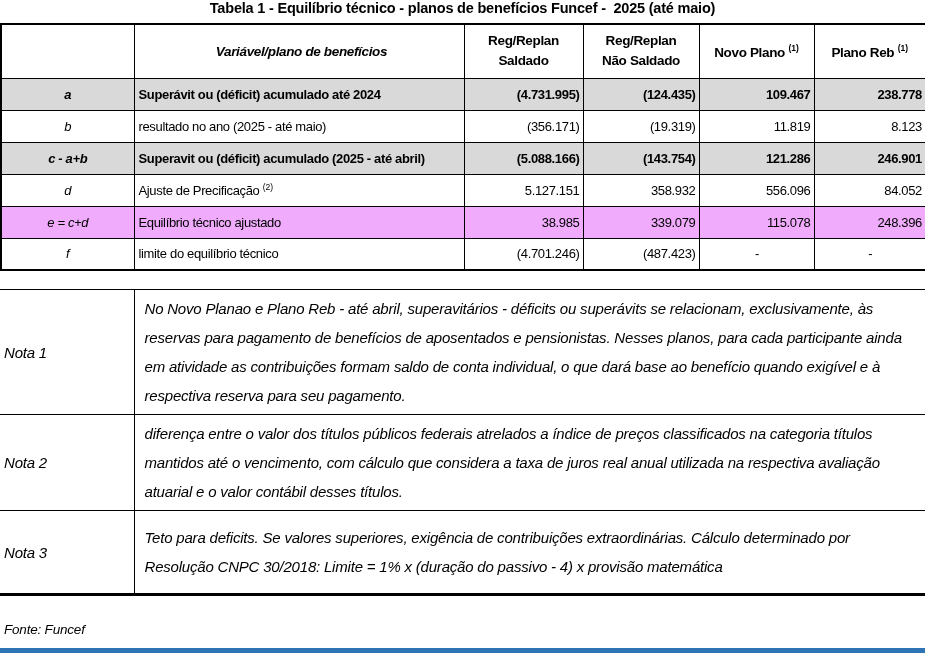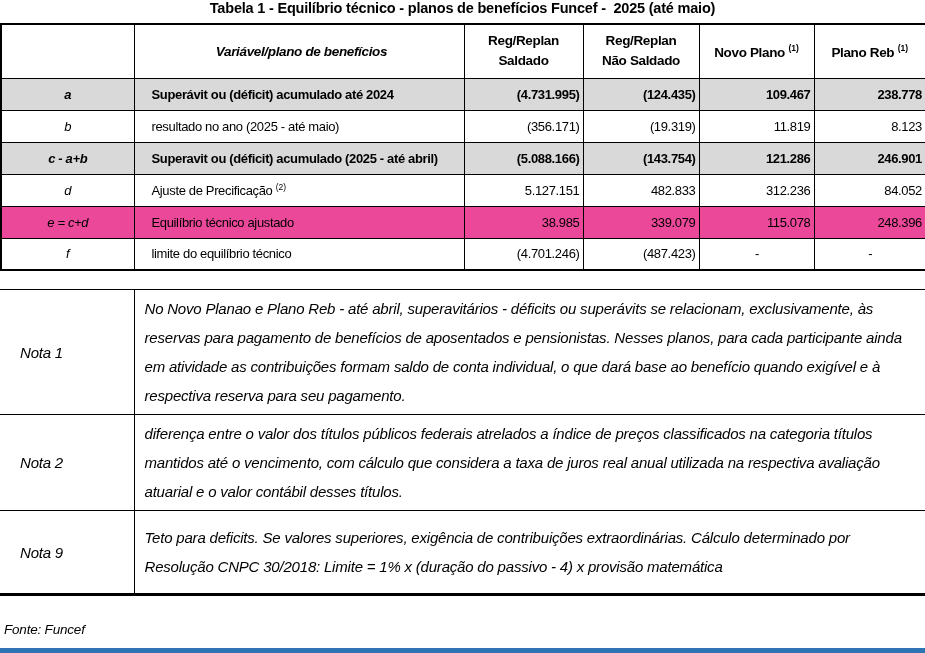--- a/index.html
+++ b/index.html
@@ -17,33 +17,33 @@
     border-collapse:collapse; width:925px; margin-top:7px;
     table-layout:fixed; font-size:13px; letter-spacing:-0.35px;
     border:2px solid #000;
   }
   table.main th, table.main td { border:1px solid #000; white-space:nowrap; overflow:hidden; }
   table.main thead th { height:54px; font-weight:bold; font-size:13.5px; text-align:center; vertical-align:middle; }
   th.var-hdr { text-align:left; padding-left:6px;font-style:italic; }
   .hdr2 span { display:block; line-height:1.5; }
   table.main tbody td { height:32px; vertical-align:middle; }
   td.rowid { text-align:center; font-style:italic; }
-  td.label { text-align:left; padding-left:17px; }
+  td.label { text-align:left; padding-left:4px; }
   td.num   { text-align:right; padding-right:3px; }
   tr.bold td { font-weight:bold; }
   .center { text-align:center !important; padding-right:0 !important; }
   sup { font-size:8.5px; letter-spacing:0; }
   
   table.notes {
     border-collapse:collapse; width:925px; margin-top:18px;
     font-size:15px; font-style:italic; letter-spacing:-0.2px;
   }
   table.notes td { border-top:1px solid #000; vertical-align:middle; }
   table.notes tr:last-child td { border-bottom:3px solid #000; }
-  td.nlabel { width:134px; border-right:1px solid #000; padding-left:20px; font-size:15px; }
+  td.nlabel { width:134px; border-right:1px solid #000; padding-left:4px; font-size:15px; }
   td.ntext  { padding:4px 12px 4px 10px; line-height:29px; }
   tr.n1 td { height:120px; }
   tr.n2 td { height:68px; }
   tr.n3 td { height:84px; }
   
   .source { font-style:italic; font-size:13.5px; margin:26px 8px 0 4px; letter-spacing:-0.2px; }
   .bottom-bar { position:absolute; left:0; bottom:0; width:925px; height:5px; }
 </style>
 </head>
 <body>
@@ -105,25 +105,25 @@
       <td class="label">Superavit ou (déficit) acumulado (2025 - até abril)</td>
       <td class="num">(5.088.166)</td>
       <td class="num">(143.754)</td>
       <td class="num">121.286</td>
       <td class="num">246.901</td>
     </tr>
     <tr>
       <td class="rowid">d</td>
       <td class="label"><span>Ajuste de Precificação</span> <sup>(2)</sup></td>
       <td class="num">5.127.151</td>
-      <td class="num">482.833</td>
-      <td class="num">312.236</td>
+      <td class="num">358.932</td>
+      <td class="num">556.096</td>
       <td class="num">84.052</td>
     </tr>
-    <tr class="shaded" style="background: #ec4899; border-radius: 12px;">
+    <tr class="shaded" style="background: #f0abfc; border-radius: 12px;">
       <td class="rowid">e = c+d</td>
       <td class="label">Equilíbrio técnico ajustado</td>
       <td class="num">38.985</td>
       <td class="num">339.079</td>
       <td class="num">115.078</td>
       <td class="num">248.396</td>
     </tr>
     <tr>
       <td class="rowid">f</td>
       <td class="label">limite do equilíbrio técnico</td>
@@ -139,21 +139,21 @@
   <tbody>
       <tr class="n1">
     <td class="nlabel">Nota 1</td>
     <td class="ntext">No Novo Planao e Plano Reb - até abril, superavitários - déficits ou superávits se relacionam, exclusivamente, às reservas para pagamento de benefícios de aposentados e pensionistas. Nesses planos,  para cada participante ainda em atividade as contribuições formam saldo de conta individual, o que dará base ao benefício quando exigível e à respectiva reserva para seu pagamento.</td>
   </tr>
   <tr class="n2">
     <td class="nlabel">Nota 2</td>
     <td class="ntext">diferença entre o valor dos títulos públicos federais atrelados a índice de preços classificados na categoria títulos mantidos até o vencimento, com cálculo que considera a taxa de juros real anual utilizada na respectiva avaliação atuarial e o valor contábil desses títulos.</td>
   </tr>
   <tr class="n3">
-    <td class="nlabel">Nota 9</td>
+    <td class="nlabel">Nota 3</td>
     <td class="ntext">Teto para deficits. Se valores superiores, exigência de contribuições extraordinárias. Cálculo determinado por Resolução CNPC 30/2018: Limite = 1% x (duração do passivo - 4) x provisão matemática</td>
   </tr>
 </tbody>
   </table>
 
 <div class="source">Fonte: Funcef</div>
 
 <div class="bottom-bar" style="background: rgb(46, 116, 181);"></div>
 
 </body></html>

